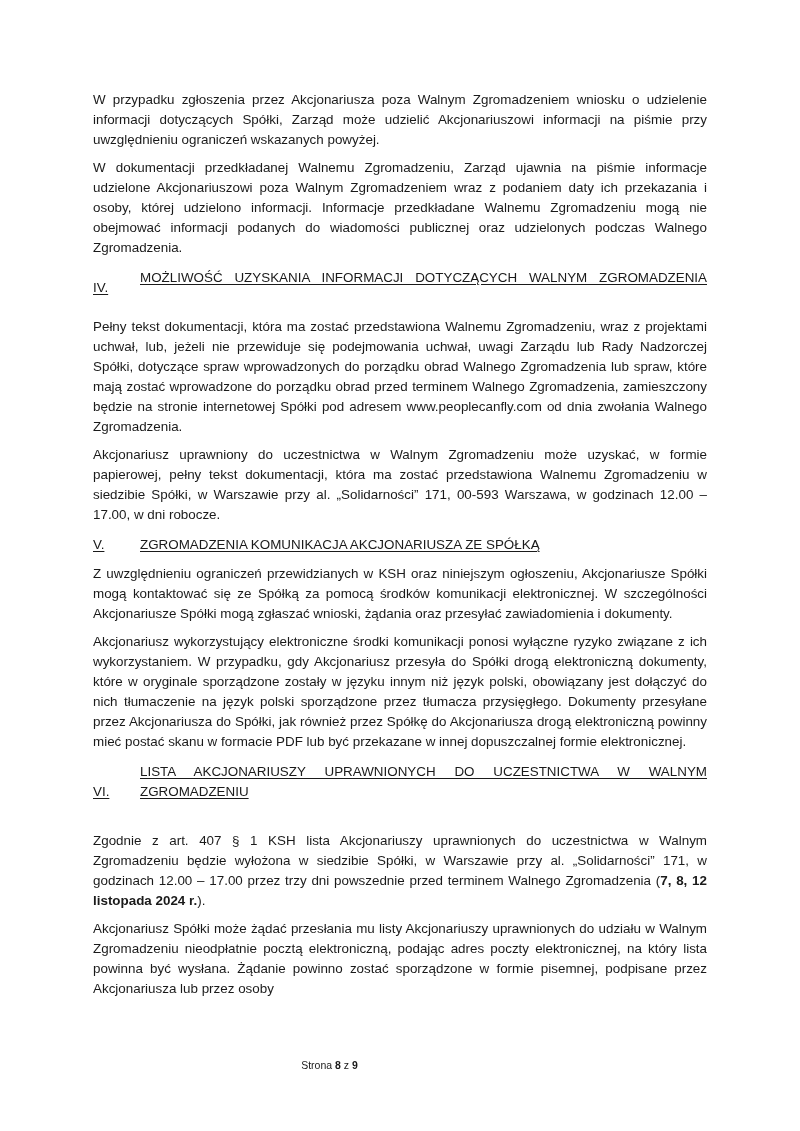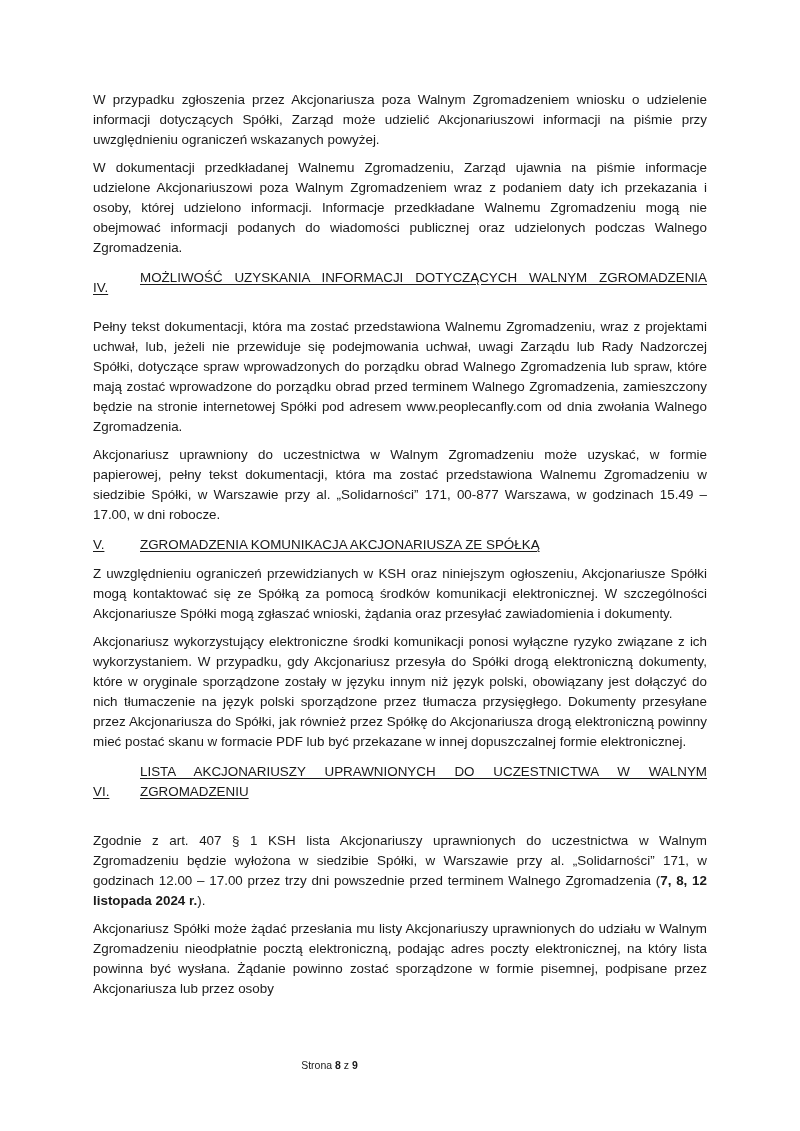--- a/index.html
+++ b/index.html
@@ -106,21 +106,21 @@
 
     <p class="para">W dokumentacji przedkładanej Walnemu Zgromadzeniu, Zarząd ujawnia na piśmie informacje udzielone Akcjonariuszowi poza Walnym Zgromadzeniem wraz z podaniem daty ich przekazania i osoby, której udzielono informacji. Informacje przedkładane Walnemu Zgromadzeniu mogą nie obejmować informacji podanych do wiadomości publicznej oraz udzielonych podczas Walnego Zgromadzenia.</p>
 
     <div class="section-heading">
       <span class="numeral">IV.</span>
       <span class="title">MOŻLIWOŚĆ UZYSKANIA INFORMACJI DOTYCZĄCYCH WALNYM ZGROMADZENIA</span>
     </div>
 
     <p class="para">Pełny tekst dokumentacji, która ma zostać przedstawiona Walnemu Zgromadzeniu, wraz z projektami uchwał, lub, jeżeli nie przewiduje się podejmowania uchwał, uwagi Zarządu lub Rady Nadzorczej Spółki, dotyczące spraw wprowadzonych do porządku obrad Walnego Zgromadzenia lub spraw, które mają zostać wprowadzone do porządku obrad przed terminem Walnego Zgromadzenia, zamieszczony będzie na stronie internetowej Spółki pod adresem www.peoplecanfly.com od dnia zwołania Walnego Zgromadzenia.</p>
 
-    <p class="para">Akcjonariusz uprawniony do uczestnictwa w Walnym Zgromadzeniu może uzyskać, w formie papierowej, pełny tekst dokumentacji, która ma zostać przedstawiona Walnemu Zgromadzeniu w siedzibie Spółki, w Warszawie przy al. „Solidarności” 171, 00-877 Warszawa, w godzinach 15.49 – 17.00, w dni robocze.</p>
+    <p class="para">Akcjonariusz uprawniony do uczestnictwa w Walnym Zgromadzeniu może uzyskać, w formie papierowej, pełny tekst dokumentacji, która ma zostać przedstawiona Walnemu Zgromadzeniu w siedzibie Spółki, w Warszawie przy al. „Solidarności” 171, 00-593 Warszawa, w godzinach 12.00 – 17.00, w dni robocze.</p>
 
     <div class="section-heading single">
       <span class="numeral">V.</span>
       <span class="title">ZGROMADZENIA KOMUNIKACJA AKCJONARIUSZA ZE SPÓŁKĄ</span>
     </div>
 
     <p class="para">Z uwzględnieniu ograniczeń przewidzianych w KSH oraz niniejszym ogłoszeniu, Akcjonariusze Spółki mogą kontaktować się ze Spółką za pomocą środków komunikacji elektronicznej. W szczególności Akcjonariusze Spółki mogą zgłaszać wnioski, żądania oraz przesyłać zawiadomienia i dokumenty.</p>
 
 
     <p class="para">Akcjonariusz wykorzystujący elektroniczne środki komunikacji ponosi wyłączne ryzyko związane z ich wykorzystaniem. W przypadku, gdy Akcjonariusz przesyła do Spółki drogą elektroniczną dokumenty, które w oryginale sporządzone zostały w języku innym niż język polski, obowiązany jest dołączyć do nich tłumaczenie na język polski sporządzone przez tłumacza przysięgłego. Dokumenty przesyłane przez Akcjonariusza do Spółki, jak również przez Spółkę do Akcjonariusza drogą elektroniczną powinny mieć postać skanu w formacie PDF lub być przekazane w innej dopuszczalnej formie elektronicznej.</p>

